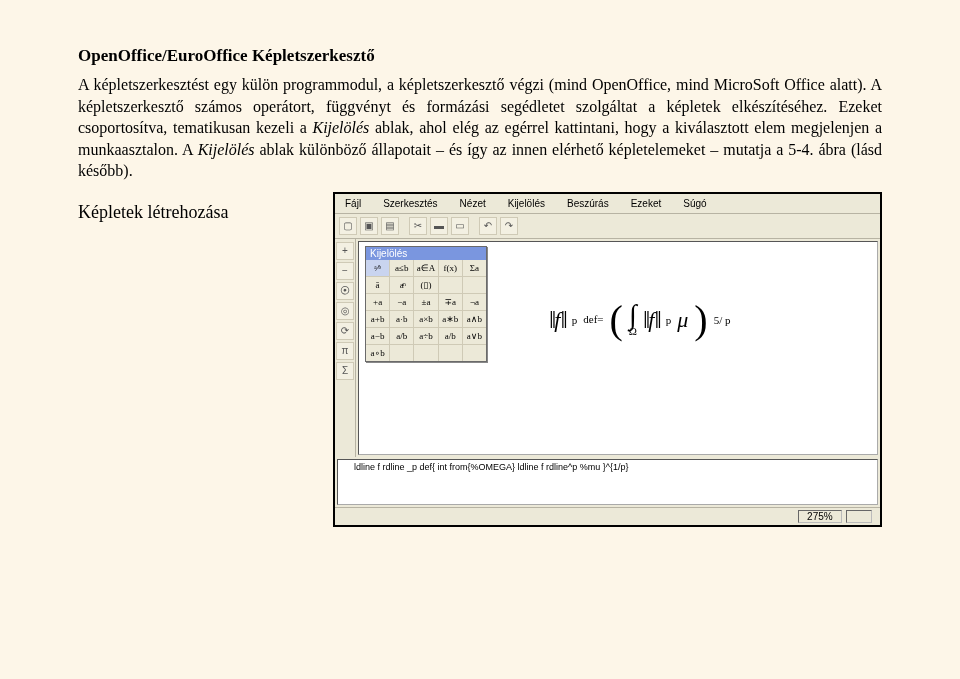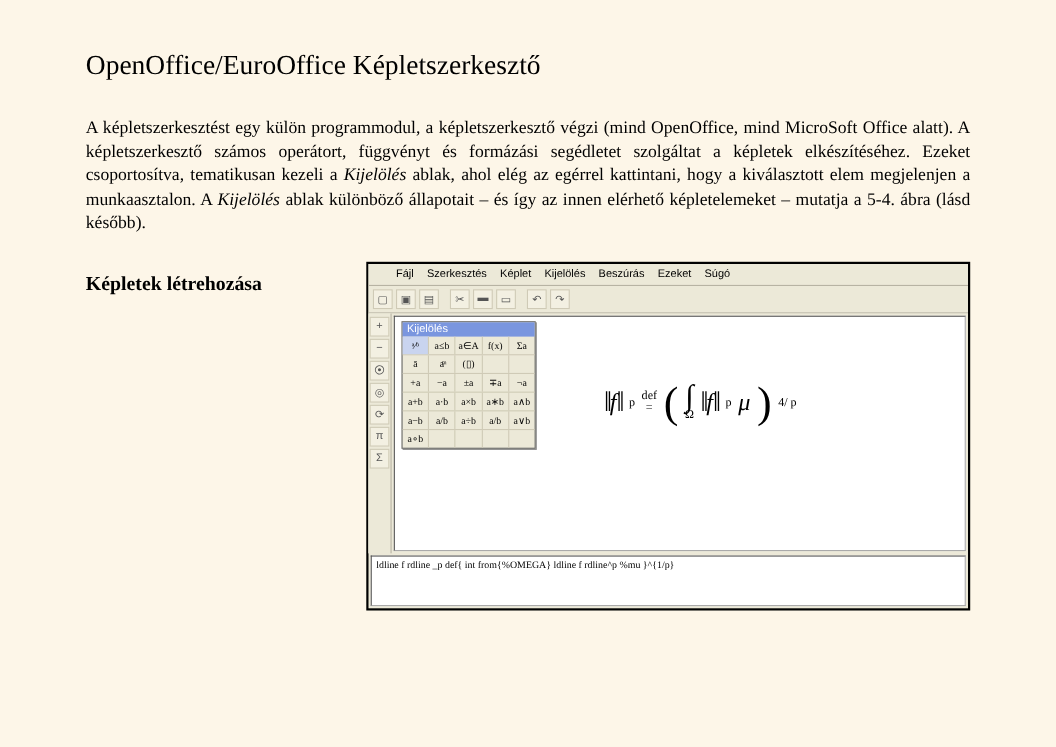--- a/index.html
+++ b/index.html
@@ -4,36 +4,36 @@
 <style>
   html,body{margin:0;padding:0}
   body{
     width:960px;height:679px;
     background:#fdf6e8;
     font-family:"Times New Roman",Times,serif;
     color:#000;
     box-sizing:border-box;
     padding:46px 78px 0 78px;
   }
-  .title{font-weight:normal;font-size:25px;margin-bottom:32px}
-  .para{font-size:16px;line-height:1.35;text-align:justify;margin-bottom:24px}
+  .title{font-weight:bold;font-size:17px;margin-bottom:8px}
+  .para{font-size:16px;line-height:1.35;text-align:justify;margin-bottom:10px}
   .para .it{font-style:italic}
-  .subhead{font-weight:bold;font-size:18px;margin-top:8px;margin-bottom:8px}
+  .subhead{font-weight:normal;font-size:18px;margin-top:8px;margin-bottom:8px}
   .two-col{display:flex;gap:20px;align-items:flex-start}
   .left-col{width:235px;font-size:16px;line-height:1.35;text-align:justify}
   .left-col .it{font-style:italic}
   .app{
     flex:1;
     border:2px solid #000;
     background:#ece9d8;
     font-family:Tahoma,Arial,sans-serif;
     font-size:10px;
     color:#000;
   }
-  .menubar{display:flex;gap:2px;padding:3px 20px;border-bottom:1px solid #b7b3a3;background:#ece9d8}
+  .menubar{display:flex;gap:12px;padding:3px 5px;border-bottom:1px solid #b7b3a3;background:#ece9d8}
   .menubar span{padding:1px 5px}
   .toolbar{display:flex;gap:3px;padding:3px 4px;border-bottom:1px solid #b7b3a3;background:#ece9d8;align-items:center}
   .tbtn{width:16px;height:16px;border:1px solid #cfcab6;background:#f3f0e2;display:flex;align-items:center;justify-content:center;font-size:10px;color:#555}
   .tbtn.sep{width:4px;border:none;background:none}
   .workspace{display:flex;height:218px;background:#ece9d8}
   .lefttool{width:20px;background:#ece9d8;border-right:1px solid #b7b3a3;display:flex;flex-direction:column;align-items:center;gap:2px;padding:3px 0}
   .canvas{flex:1;background:#fff;border:1px inset #aaa;position:relative;margin:2px}
   .palette{
     position:absolute;left:6px;top:4px;width:120px;
     background:#ece9d8;border:1px solid #6a6a6a;
@@ -45,26 +45,26 @@
   .pcell{flex:1;text-align:center;padding:3px 0;font-size:9px;border-right:1px solid #cfcab6;font-family:"Times New Roman",serif}
   .pcell:last-child{border-right:none}
   .pcell.hl{background:#c9d4ef}
   .formula{
     position:absolute;left:190px;top:60px;
     font-family:"Times New Roman",serif;font-size:22px;
     display:flex;align-items:center;gap:6px;
   }
   .norm{display:flex;align-items:center}
   .norm .bars{font-size:26px;letter-spacing:-2px}
-  .defeq{font-size:11px;display:flex;flex-direction:column;align-items:center;line-height:1}
+  .defeq{font-size:11px;display:flex;align-items:center;line-height:1}
   .bigparen{font-size:40px;line-height:0.7}
   .intg{font-size:28px}
   .sub{font-size:11px;vertical-align:sub}
   .sup{font-size:11px;vertical-align:super}
-  .commandbar{background:#fff;border:1px inset #aaa;margin:2px;padding:2px 4px;font-size:9px;font-family:Liberation Serif, serif;height:40px}
+  .commandbar{background:#fff;border:1px inset #aaa;margin:2px;padding:2px 16px;font-size:9px;font-family:Liberation Sans, sans-serif;height:40px}
   .statusbar{display:flex;justify-content:flex-end;padding:2px 8px;background:#ece9d8;border-top:1px solid #b7b3a3;font-size:10px;align-items:center;gap:4px}
   .statusbar .box{border:1px inset #bbb;padding:0 8px}
 </style>
 </head>
 <body>
 
 <div class="title">OpenOffice/EuroOffice Képletszerkesztő</div>
 
 <div class="para">
   <span>A képletszerkesztést egy külön programmodul, a képletszerkesztő végzi (mind OpenOffice, mind MicroSoft Office alatt). A képletszerkesztő számos operátort, függvényt és formázási segédletet szolgáltat a képletek elkészítéséhez. Ezeket csoportosítva, tematikusan kezeli a </span><span class="it">Kijelölés</span><span> ablak, ahol elég az egérrel kattintani, hogy a kiválasztott elem megjelenjen a munkaasztalon. A </span><span class="it">Kijelölés</span><span> ablak különböző állapotait – és így az innen elérhető képletelemeket – mutatja a 5-4. ábra (lásd később).</span>
@@ -72,21 +72,21 @@
 
 <div class="two-col">
   <div class="left-col">
     <div class="subhead">Képletek létrehozása</div>
   </div>
 
   <div class="app">
     <div class="menubar">
       <span>Fájl</span>
       <span>Szerkesztés</span>
-      <span>Képlet</span>
+      <span>Nézet</span>
       <span>Kijelölés</span>
       <span>Beszúrás</span>
       <span>Ezeket</span>
       <span>Súgó</span>
     </div>
     <div class="toolbar">
       <div class="tbtn">▢</div>
       <div class="tbtn">▣</div>
       <div class="tbtn">▤</div>
       <div class="tbtn sep"></div>
@@ -171,19 +171,23 @@
             <span class="sub">Ω</span>
           </span>
           <span class="norm">
               <span class="bars">‖</span>
               <i>f</i>
               <span class="bars">‖</span>
             </span>
             <span class="sup">p</span>
           <i>μ</i>
           <span class="bigparen">)</span>
-          <span class="sup">4/ p</span>
+          <span class="sup">5/ p</span>
         </div>
       </div>
     </div>
     <div class="commandbar">ldline f rdline _p def{ int from{%OMEGA} ldline f rdline^p %mu }^{1/p}</div>
+    <div class="statusbar">
+      <div class="box">275%</div>
+      <div class="box">&nbsp;&nbsp;&nbsp;</div>
+    </div>
   </div>
 </div>
 
 </body></html>

